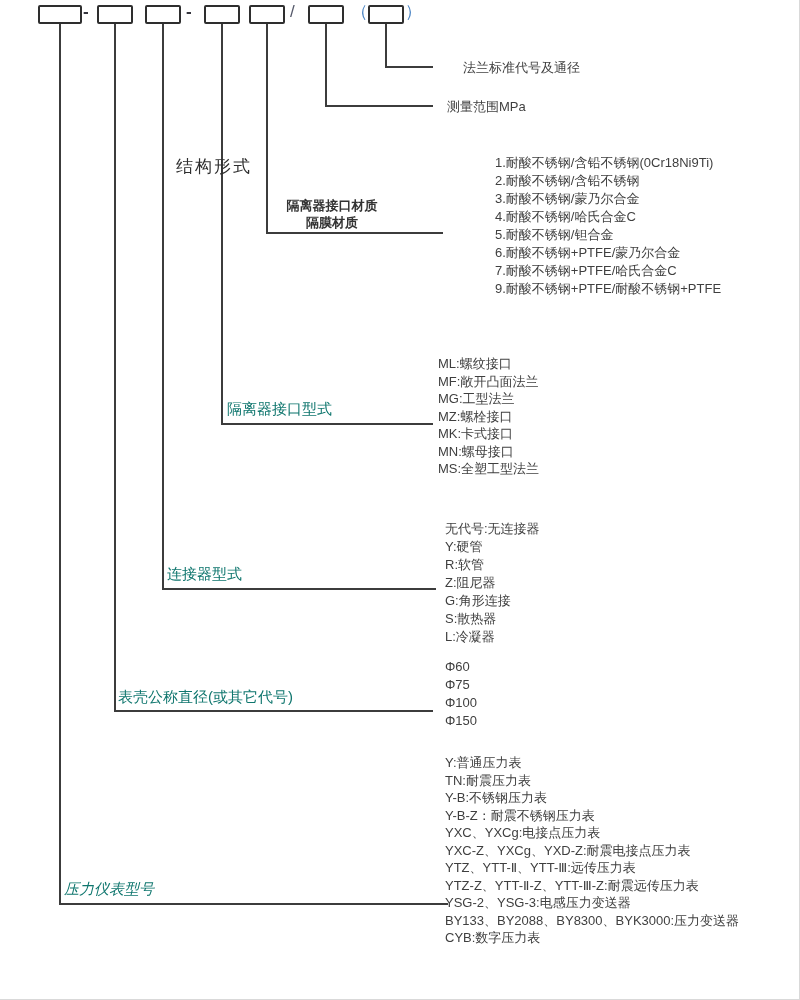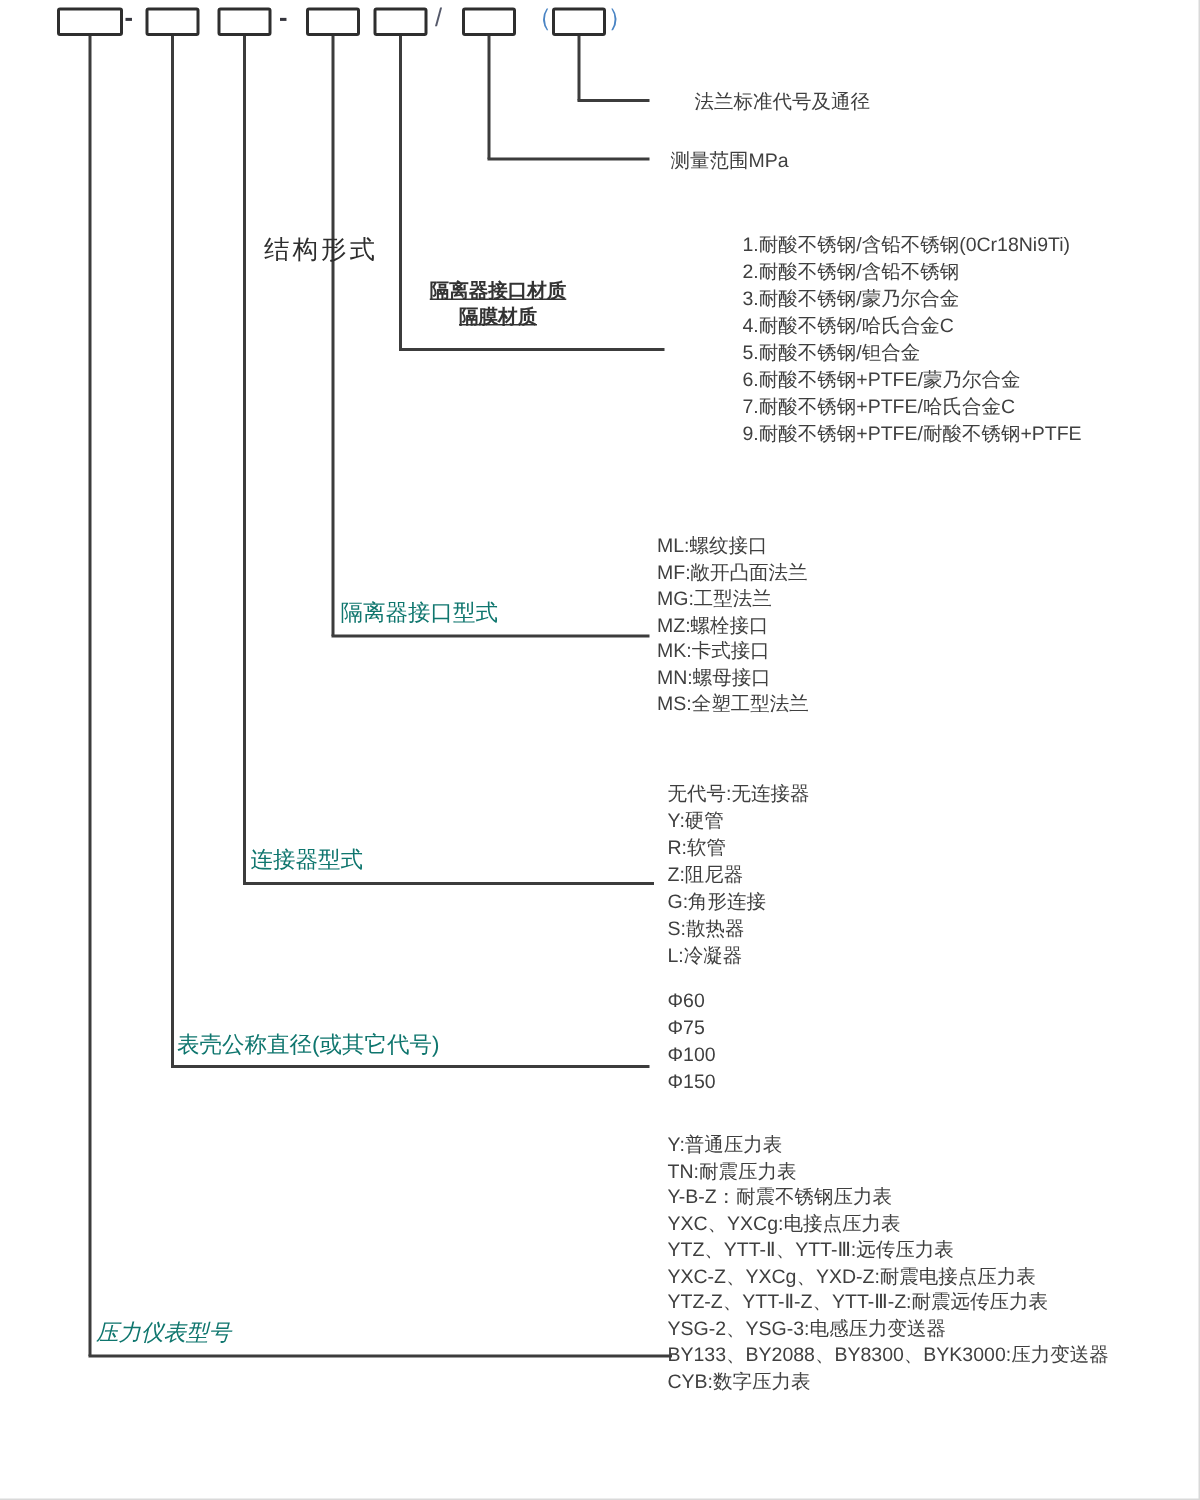--- a/index.html
+++ b/index.html
@@ -62,21 +62,21 @@
   <div class="vline" style="left:114px;top:24px;height:687px;"></div>
   <div class="hline" style="left:114px;top:710px;width:319px;"></div>
 
   <div class="vline" style="left:59px;top:24px;height:880px;"></div>
   <div class="hline" style="left:59px;top:903px;width:389px;"></div>
 
   <div class="small-label" style="left:463px;top:60px;">法兰标准代号及通径</div>
   <div class="small-label" style="left:447px;top:99px;">测量范围MPa</div>
 
   <div class="big-title" style="left:176px;top:155px;">结构形式</div>
-  <div class="mat-label" style="left:265px;top:185px;width:134px;text-decoration:underline;">
+  <div class="mat-label" style="left:265px;top:197px;width:134px;">
     <div>隔离器接口材质</div>
     <div>隔膜材质</div>
   </div>
   <div class="opt-list" style="left:463px;top:154px;margin-left:32px;">
       <div class="opt-line">1.耐酸不锈钢/含铅不锈钢(0Cr18Ni9Ti)</div>
       <div class="opt-line">2.耐酸不锈钢/含铅不锈钢</div>
       <div class="opt-line">3.耐酸不锈钢/蒙乃尔合金</div>
       <div class="opt-line">4.耐酸不锈钢/哈氏合金C</div>
       <div class="opt-line">5.耐酸不锈钢/钽合金</div>
       <div class="opt-line">6.耐酸不锈钢+PTFE/蒙乃尔合金</div>
@@ -111,23 +111,24 @@
       <div class="opt-line">Φ60</div>
       <div class="opt-line">Φ75</div>
       <div class="opt-line">Φ100</div>
       <div class="opt-line">Φ150</div>
     </div>
 
   <div class="label" style="left:64px;top:880px;font-style:italic;">压力仪表型号</div>
   <div class="opt-list tight" style="left:445px;top:754px;">
       <div class="opt-line">Y:普通压力表</div>
       <div class="opt-line">TN:耐震压力表</div>
+      <div class="opt-line">Y-B:不锈钢压力表</div>
       <div class="opt-line">Y-B-Z：耐震不锈钢压力表</div>
       <div class="opt-line">YXC、YXCg:电接点压力表</div>
+      <div class="opt-line">YXC-Z、YXCg、YXD-Z:耐震电接点压力表</div>
       <div class="opt-line">YTZ、YTT-Ⅱ、YTT-Ⅲ:远传压力表</div>
-      <div class="opt-line">YXC-Z、YXCg、YXD-Z:耐震电接点压力表</div>
       <div class="opt-line">YTZ-Z、YTT-Ⅱ-Z、YTT-Ⅲ-Z:耐震远传压力表</div>
       <div class="opt-line">YSG-2、YSG-3:电感压力变送器</div>
       <div class="opt-line">BY133、BY2088、BY8300、BYK3000:压力变送器</div>
       <div class="opt-line">CYB:数字压力表</div>
     </div>
 
 </div>
 
 </body></html>

